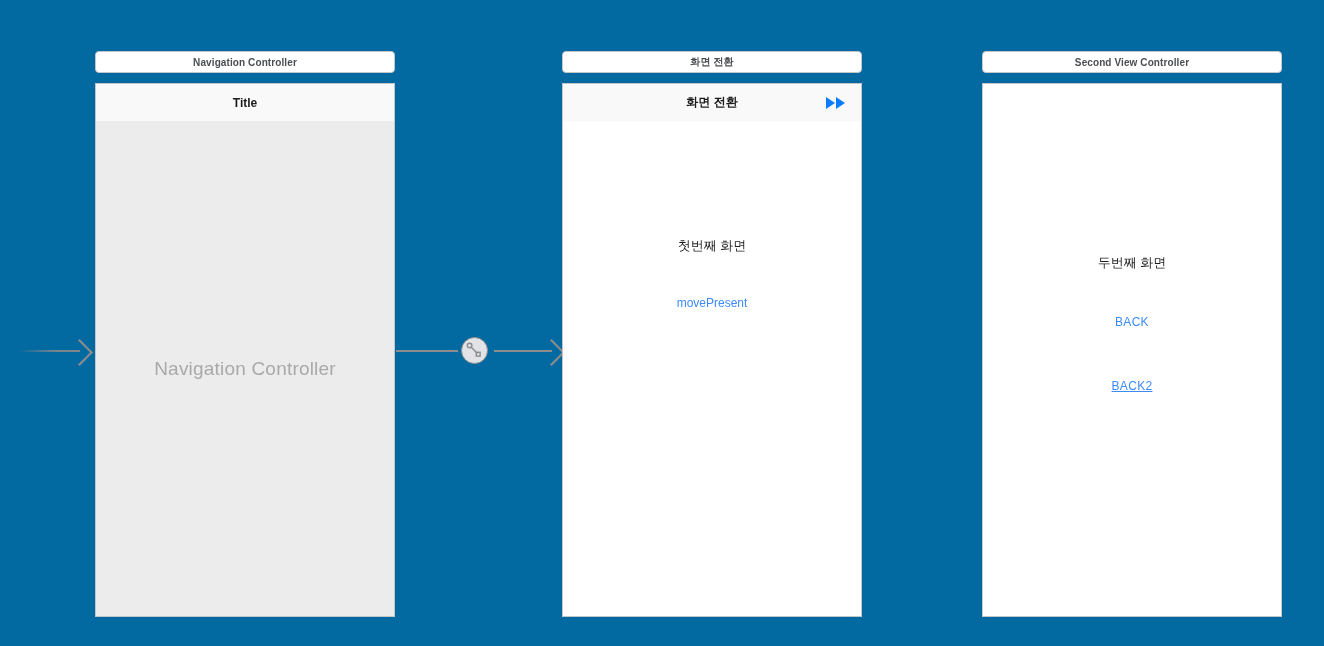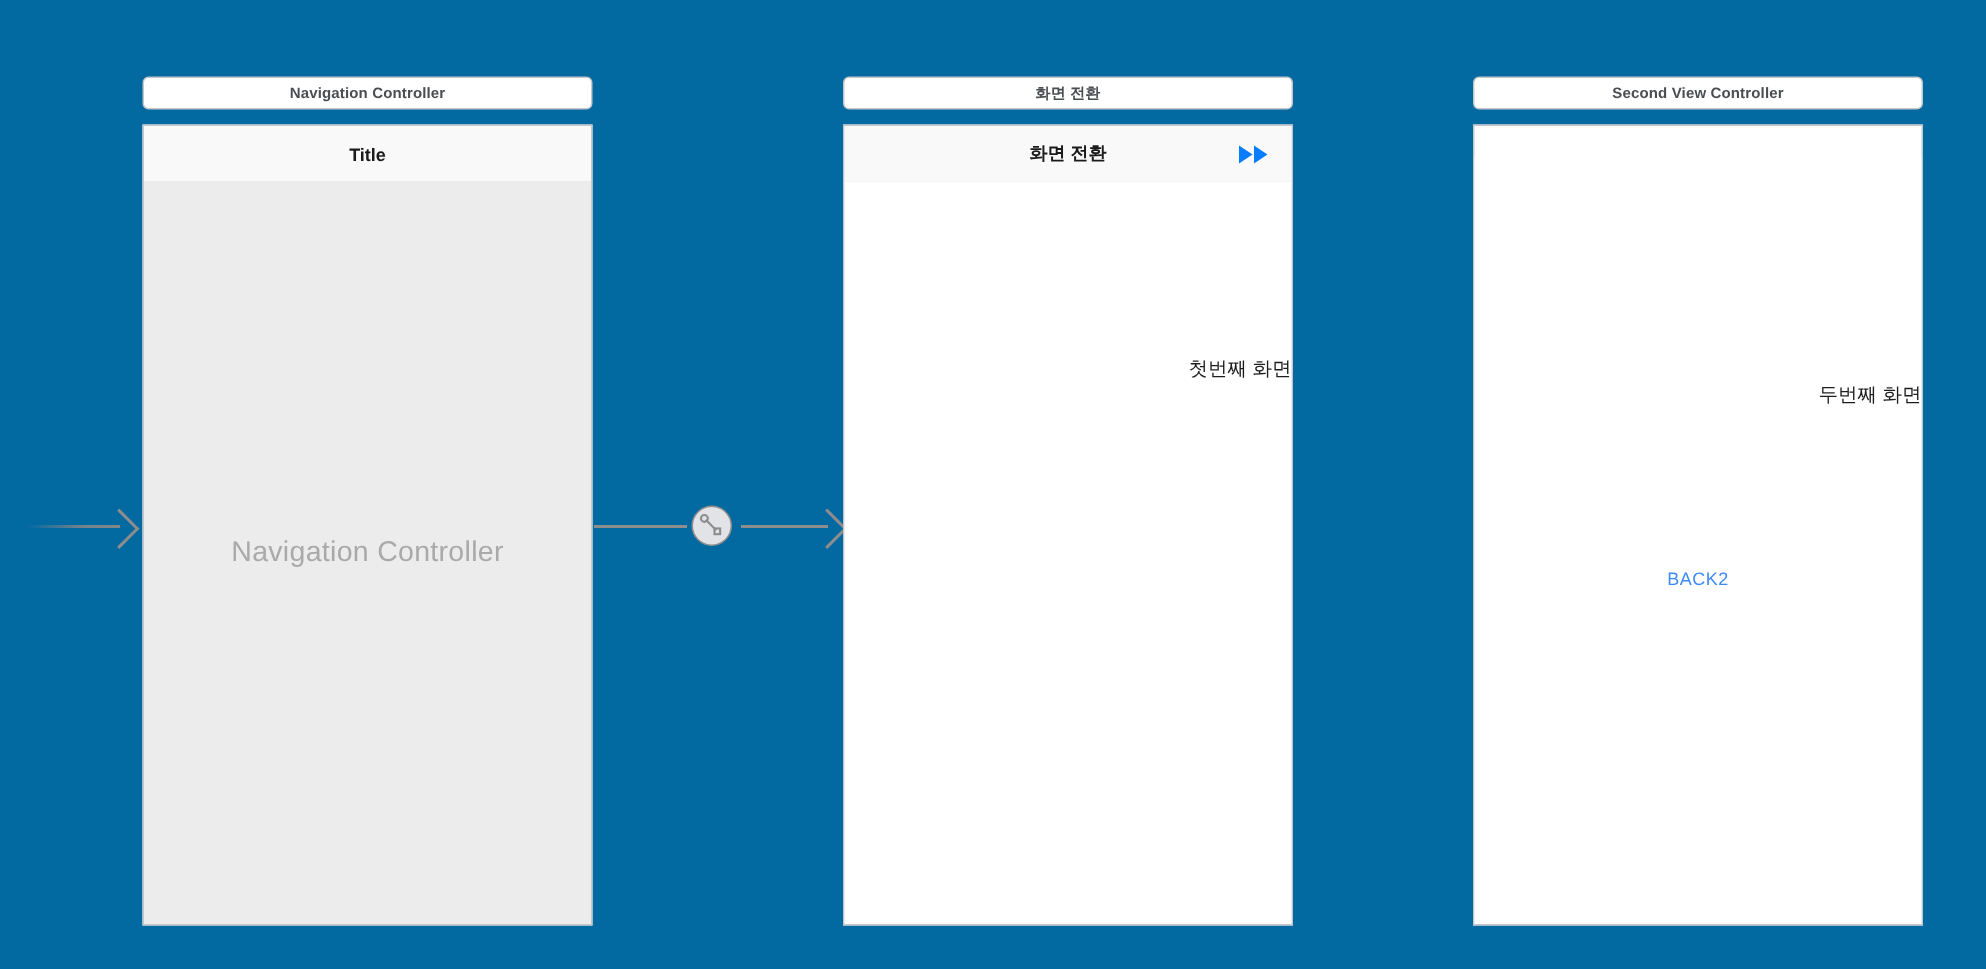--- a/index.html
+++ b/index.html
@@ -118,21 +118,20 @@
   }
   .centered-item {
     position: absolute;
     left: 0;
     right: 0;
     text-align: center;
   }
   .screen-label {
     font-size: 13px;
     color: #1d1d1d;
-    text-align: right;
   }
   .blue-button {
     font-size: 12px;
     color: #3c8bf7;
     cursor: default;
   }
   .blue-button.caps {
     letter-spacing: 0.3px;
   }
 
@@ -225,27 +224,29 @@
         <span class="navbar-title">화면 전환</span>
         <span class="navbar-right-item">
           <svg width="22" height="14" viewBox="0 0 22 14">
             <polygon points="1,1 10,7 1,13" fill="#0a7cff"></polygon>
             <polygon points="11,1 20,7 11,13" fill="#0a7cff"></polygon>
           </svg>
         </span>
       </div>
       <div class="vc-content">
         <div class="centered-item screen-label" style="top:116px;">첫번째 화면</div>
+        <div class="centered-item blue-button" style="top:175px;">movePresent</div>
       </div>
     </div>
   </div>
 
   <div class="scene" style="left:982px; top:51px;">
     <div class="scene-label">Second View Controller</div>
     <div class="scene-body">
       <div class="vc-content no-bar">
         <div class="centered-item screen-label" style="top:150px;">두번째 화면</div>
-        <div class="centered-item blue-button caps" style="top:275px;">BACK2</div>
+        <div class="centered-item blue-button caps" style="top:211px;">BACK</div>
+        <div class="centered-item blue-button caps" style="top:275px;text-decoration:underline;">BACK2</div>
       </div>
     </div>
   </div>
 
 </div>
 
 </body></html>

